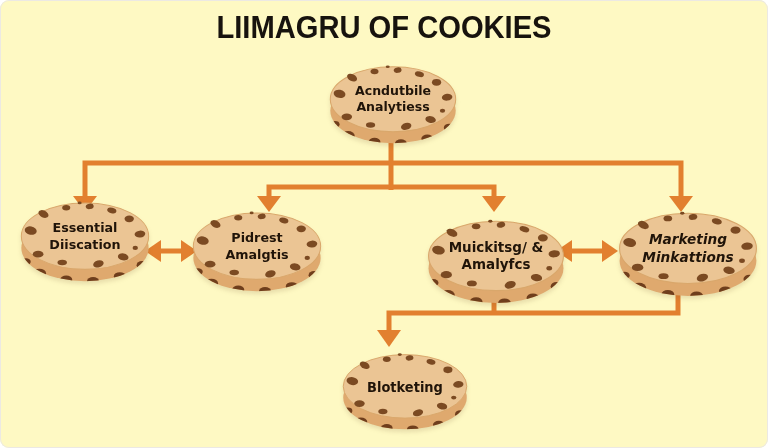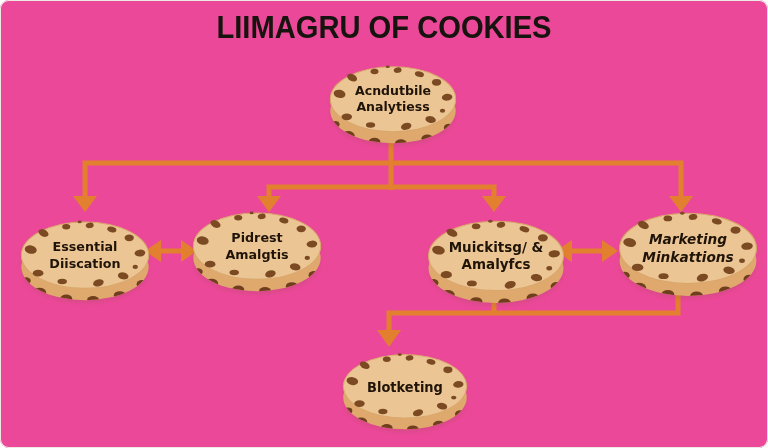--- a/index.html
+++ b/index.html
@@ -17,21 +17,21 @@
   }
   .connectors { position:absolute; left:0; top:0; width:768px; height:448px; }
   .arrow-stroke { fill:none; stroke-width:5; stroke-linejoin:miter; stroke-linecap:butt; }
   .node { position:absolute; }
   .node svg { width:100%; height:100%; filter:drop-shadow(0 3px 2px rgba(120,90,50,.16)); }
   .cookie-label { font-family:"DejaVu Sans","Liberation Sans",sans-serif; font-weight:700; }
 </style>
 </head>
 <body>
 
-<div class="canvas" id="canvas" style="background: #ec4899;">
+<div class="canvas" id="canvas" style="background: #fef9c3;">
 
   <h1 class="title" style="color: rgb(23, 19, 14);">LIIMAGRU OF COOKIES</h1>
 
   <svg class="connectors" viewBox="0 0 768 448">
     <g>
       <path class="arrow-stroke" d="M391,126 L391,190" stroke="#E2802F"></path>
       <path class="arrow-stroke" d="M85,198 L85,163 L681,163 L681,198" stroke="#E2802F"></path>
       <polygon class="arrow-fill" points="73,196 97,196 85,212" fill="#E2802F"></polygon>
       <polygon class="arrow-fill" points="669,196 693,196 681,212" fill="#E2802F"></polygon>
     </g>
@@ -84,21 +84,21 @@
             <ellipse cx="182" cy="55" rx="8" ry="5" fill="#7B4A22" transform="rotate(-5 182 55)"></ellipse>
             <ellipse cx="30" cy="84" rx="8" ry="5" fill="#7B4A22" transform="rotate(0 30 84)"></ellipse>
             <ellipse cx="66" cy="96" rx="7" ry="4" fill="#7B4A22" transform="rotate(0 66 96)"></ellipse>
             <ellipse cx="120" cy="98" rx="8" ry="5" fill="#7B4A22" transform="rotate(-15 120 98)"></ellipse>
             <ellipse cx="157" cy="88" rx="8" ry="5" fill="#7B4A22" transform="rotate(10 157 88)"></ellipse>
             <ellipse cx="92" cy="10" rx="3" ry="2" fill="#7B4A22" transform="rotate(0 92 10)"></ellipse>
             <ellipse cx="175" cy="75" rx="4" ry="3" fill="#7B4A22" transform="rotate(0 175 75)"></ellipse>
           </g>
           <text x="100" text-anchor="middle" fill="#201409" font-size="19" class="cookie-label"><tspan x="100" y="52">Acndutbile</tspan><tspan x="100" y="76">Analytiess</tspan></text>
         </svg></div>
-      <div class="node" style="left: 18px; top: 215px; width: 134px; height: 90px;"><svg viewBox="0 0 200 130" preserveAspectRatio="none">
+      <div class="node" style="left: 18px; top: 196px; width: 134px; height: 90px;"><svg viewBox="0 0 200 130" preserveAspectRatio="none">
           <defs>
             <clipPath id="clip1">
               <ellipse cx="100" cy="75" rx="95" ry="48"></ellipse>
             </clipPath>
           </defs>
           <ellipse cx="100" cy="75" rx="95" ry="48" fill="#DFA96E"></ellipse>
           <g clip-path="url(#clip1)">
             <ellipse cx="32" cy="112" rx="10" ry="7" fill="#6F3E1C"></ellipse>
             <ellipse cx="72" cy="121" rx="9" ry="6" fill="#6F3E1C"></ellipse>
             <ellipse cx="112" cy="123" rx="9" ry="6" fill="#6F3E1C"></ellipse>

